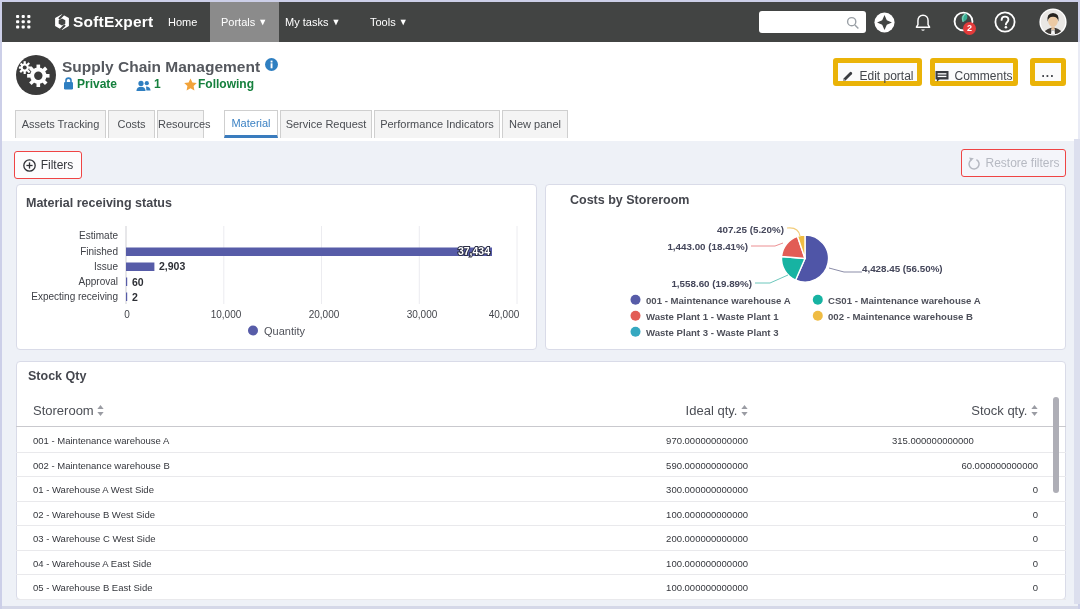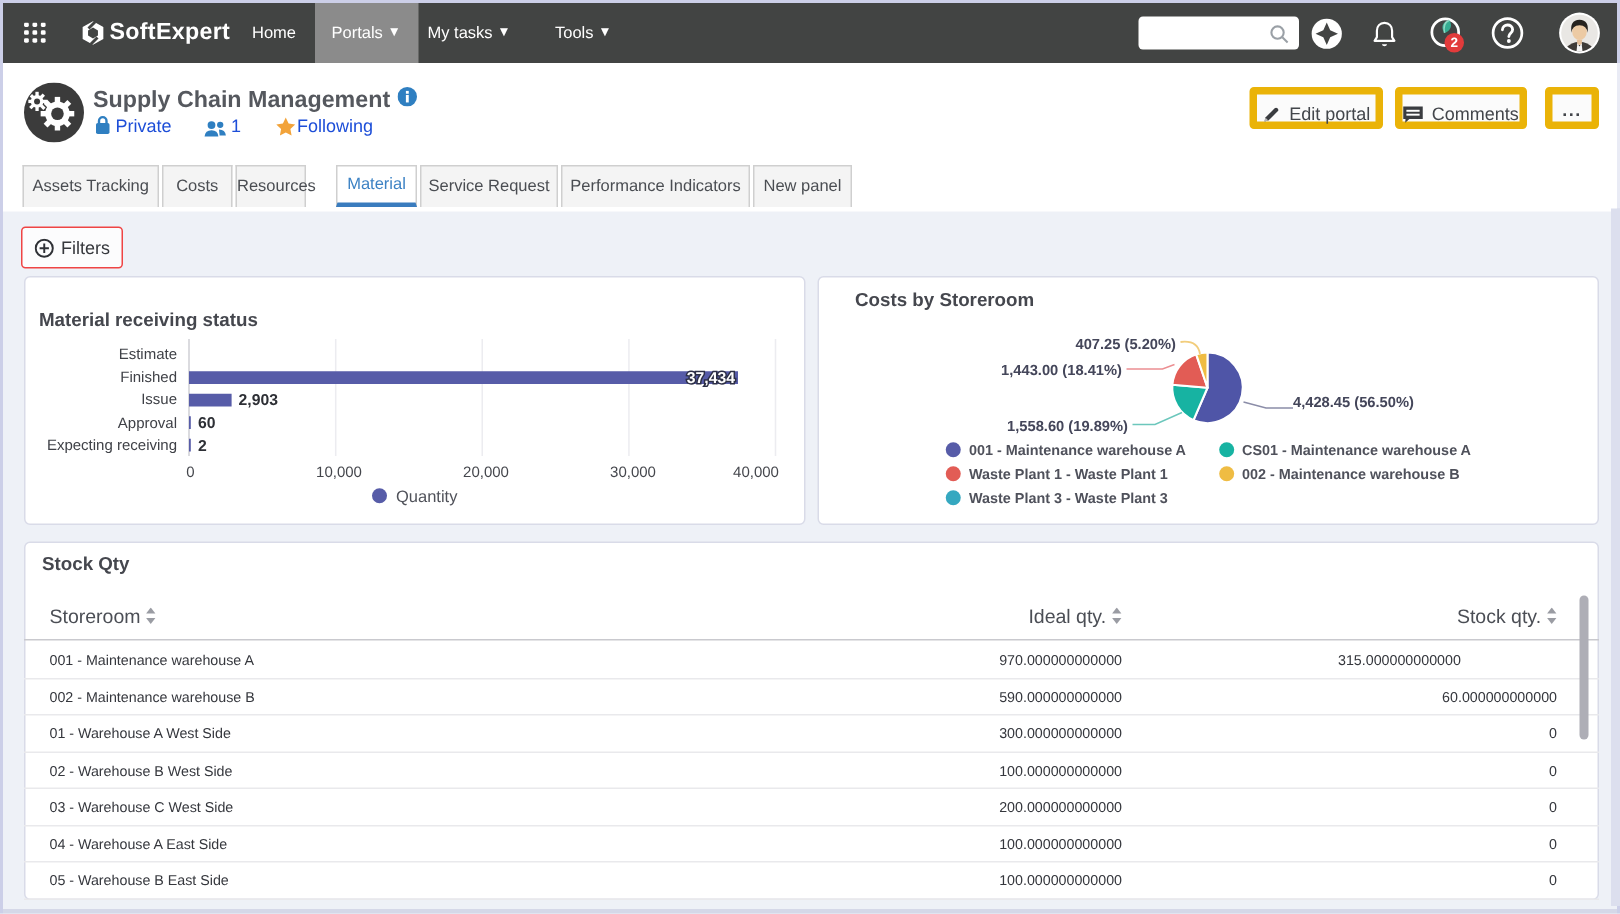--- a/index.html
+++ b/index.html
@@ -12,21 +12,21 @@
   
   #topbar { position:absolute; left:0; top:0; width:1076px; height:40px; background:#424443; }
   .menu-item { position:absolute; top:0; height:40px; line-height:40px; color:#fff; font-size:11px; }
   #portals-bg { position:absolute; left:208px; top:0; width:69px; height:40px; background:#8b8b8b; }
   #searchbox { position:absolute; left:757px; top:9px; width:107px; height:22px; background:#fff; border-radius:3px; }
   #logo-text { position:absolute; left:71px; top:0; height:40px; line-height:40px; color:#fff; font-size:15.5px; font-weight:bold; letter-spacing:0.2px; }
 
   
   #pheader { position:absolute; left:0; top:40px; width:1076px; height:68px; background:#fff; }
   #ptitle { position:absolute; left:60px; top:16px; font-size:15.5px; font-weight:bold; color:#55585e; }
-  .meta { position:absolute; top:35px; font-size:12px; font-weight:normal; color:#1d4ed8; }
+  .meta { position:absolute; top:35px; font-size:12px; font-weight:bold; color:#15803d; }
   .hbtn { position:absolute; top:16px; height:28px; background:#fbfbfb; border:5px solid #eab308; border-radius:3px; font-size:12px; color:#43464b; line-height:26px; text-align:center; }
 
   
   #tabrow { position:absolute; left:0; top:106px; width:1076px; height:33px; background:#fff; }
   .tab { position:absolute; top:2px; height:28px; line-height:27px; background:#f4f4f4; border:1px solid #cfcfcf; border-bottom:none; font-size:11px; color:#4a4d52; text-align:center; }
   .tab.active { background:#fff; color:#3c82c4; border-bottom:3px solid #3a7cbe; height:28px; line-height:25px; }
 
   
   .card { position:absolute; background:#fff; border:1px solid #d9dbe8; border-radius:4px; }
   .card-title { position:absolute; font-size:12.5px; font-weight:bold; color:#45474e; }
@@ -200,23 +200,28 @@
     <div class="tab" style="left:372px;width:126px">Performance Indicators</div>
     <div class="tab" style="left:500px;width:66px">New panel</div>
   </div>
 
   <div class="btn" style="left:12px;top:149px;width:68px;height:28px;line-height:26px;text-align:center">
     <svg style="position:relative;top:2.5px;margin-right:5px" width="13" height="13" viewBox="0 0 13 13">
       <circle cx="6.5" cy="6.5" r="5.7" fill="none" stroke="#2f3136" stroke-width="1.3"></circle>
       <line x1="6.5" y1="3.4" x2="6.5" y2="9.6" stroke="#2f3136" stroke-width="1.3"></line>
       <line x1="3.4" y1="6.5" x2="9.6" y2="6.5" stroke="#2f3136" stroke-width="1.3"></line>
     </svg>Filters</div>
+  <div class="btn" style="left:959px;top:147px;width:105px;height:28px;line-height:26px;text-align:center;color:#b6b9c2;background:#f4f5fa">
+    <svg style="position:relative;top:2.5px;margin-right:5px" width="13" height="13" viewBox="0 0 13 13">
+      <path d="M4.2 2.9 A5 5 0 1 0 9.4 2.6" fill="none" stroke="#b6b9c2" stroke-width="1.5"></path>
+      <path d="M2.2 0.6 L6.8 1.2 L3.6 4.6 Z" fill="#b6b9c2"></path>
+    </svg>Restore filters</div>
 
   <div class="card" style="left:14px;top:182px;width:521px;height:166px"></div>
-  <div class="card-title" style="left:24px;top:204px">Material receiving status</div>
+  <div class="card-title" style="left:24px;top:194px">Material receiving status</div>
   <svg class="abs" style="left:12px;top:182px" width="523" height="166" viewBox="0 0 523 166">
 
     <g stroke="#ececf0" stroke-width="1">
       <line x1="209.8" y1="42" x2="209.8" y2="120"></line>
       <line x1="307.5" y1="42" x2="307.5" y2="120"></line>
       <line x1="405.3" y1="42" x2="405.3" y2="120"></line>
       <line x1="503" y1="42" x2="503" y2="120"></line>
     </g>
     <line x1="112" y1="42" x2="112" y2="120" stroke="#cfcfd4" stroke-width="1"></line>
 

